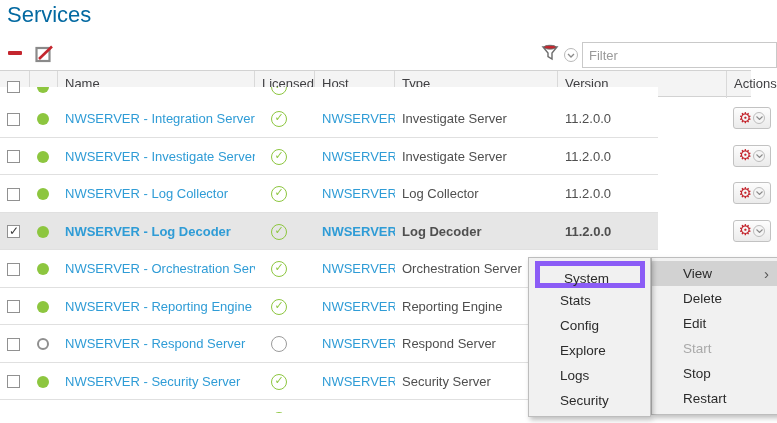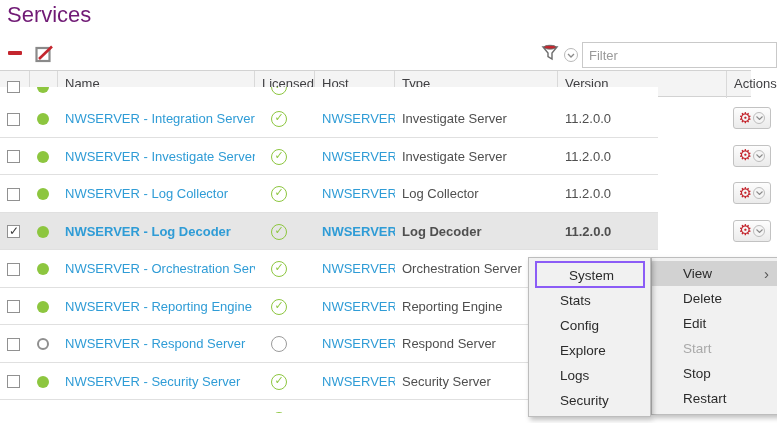--- a/index.html
+++ b/index.html
@@ -1,20 +1,20 @@
 <!DOCTYPE html>
 <html><head>
 <meta charset="utf-8">
 <style>
   * { margin:0; padding:0; box-sizing:border-box; }
   body { font-family:"Liberation Sans", sans-serif; background:#fff; }
   #app { position:relative; width:777px; height:423px; background:#fff; overflow:hidden; }
 
   
-  .page-title { position:absolute; left:7px; top:2px; font-size:22px; color:#701a75; font-weight:400; }
+  .page-title { position:absolute; left:7px; top:2px; font-size:22px; color:#0369a1; font-weight:400; }
 
   
   .toolbar { position:absolute; left:0; top:40px; width:777px; height:28px; }
   .minus-icon { position:absolute; left:8px; top:11px; width:14px; height:4px; background:#c4262e; border-radius:1px; cursor:pointer; }
   .edit-icon { position:absolute; left:35px; top:4px; width:20px; height:19px; cursor:pointer; }
   .filter-funnel { position:absolute; left:541px; top:4px; width:18px; height:18px; cursor:pointer; }
   .filter-chevron { position:absolute; left:564px; top:8px; width:14px; height:14px; border:1px solid #b9b9b9; border-radius:50%; display:flex; align-items:center; justify-content:center; cursor:pointer; background:#fff; }
   .filter-input { position:absolute; left:582px; top:2px; width:195px; height:24px; border:1px solid #c9c9c9; font-size:13px; color:#444; padding:12px 6px; outline:none; font-family:"Liberation Sans", sans-serif; }
   .filter-input::placeholder { color:#9a9a9a; }
 
@@ -60,21 +60,21 @@
   .partial-bottom { height:13px; overflow:hidden; }
   .partial-bottom .trow { border-bottom:none; }
 
   
   .menu { position:absolute; background:#f1f1f1; border:1px solid #bdbdbd; box-shadow:2px 3px 5px rgba(0,0,0,0.25); padding:3px 0; z-index:10; }
   .menu-main { left:651px; top:257px; width:130px; }
   .menu-sub { left:528px; top:257px; width:123px; }
   .menu-item { height:25px; line-height:25px; padding-left:31px; font-size:13.5px; color:#2b2b2b; cursor:pointer; position:relative; }
   .menu-item[data-state="hover"] { background:#d2d2d2; }
   .menu-item[data-state="disabled"] { color:#a9a9a9; cursor:default; }
-  .menu-item[data-state="outlined"] { border:2px solid #8b5cf6; margin:0 5px 0 6px; padding-left:32px; height:27px; line-height:25px; }
+  .menu-item[data-state="outlined"] { border:5px solid #8b5cf6; margin:0 5px 0 6px; padding-left:24px; height:27px; line-height:25px; }
   .submenu-arrow { position:absolute; right:11px; top:0; color:#555; font-size:15px; }
 </style>
 </head>
 <body>
 
 <div id="app">
 
   <div class="page-title">Services</div>
 
   <div class="toolbar">

